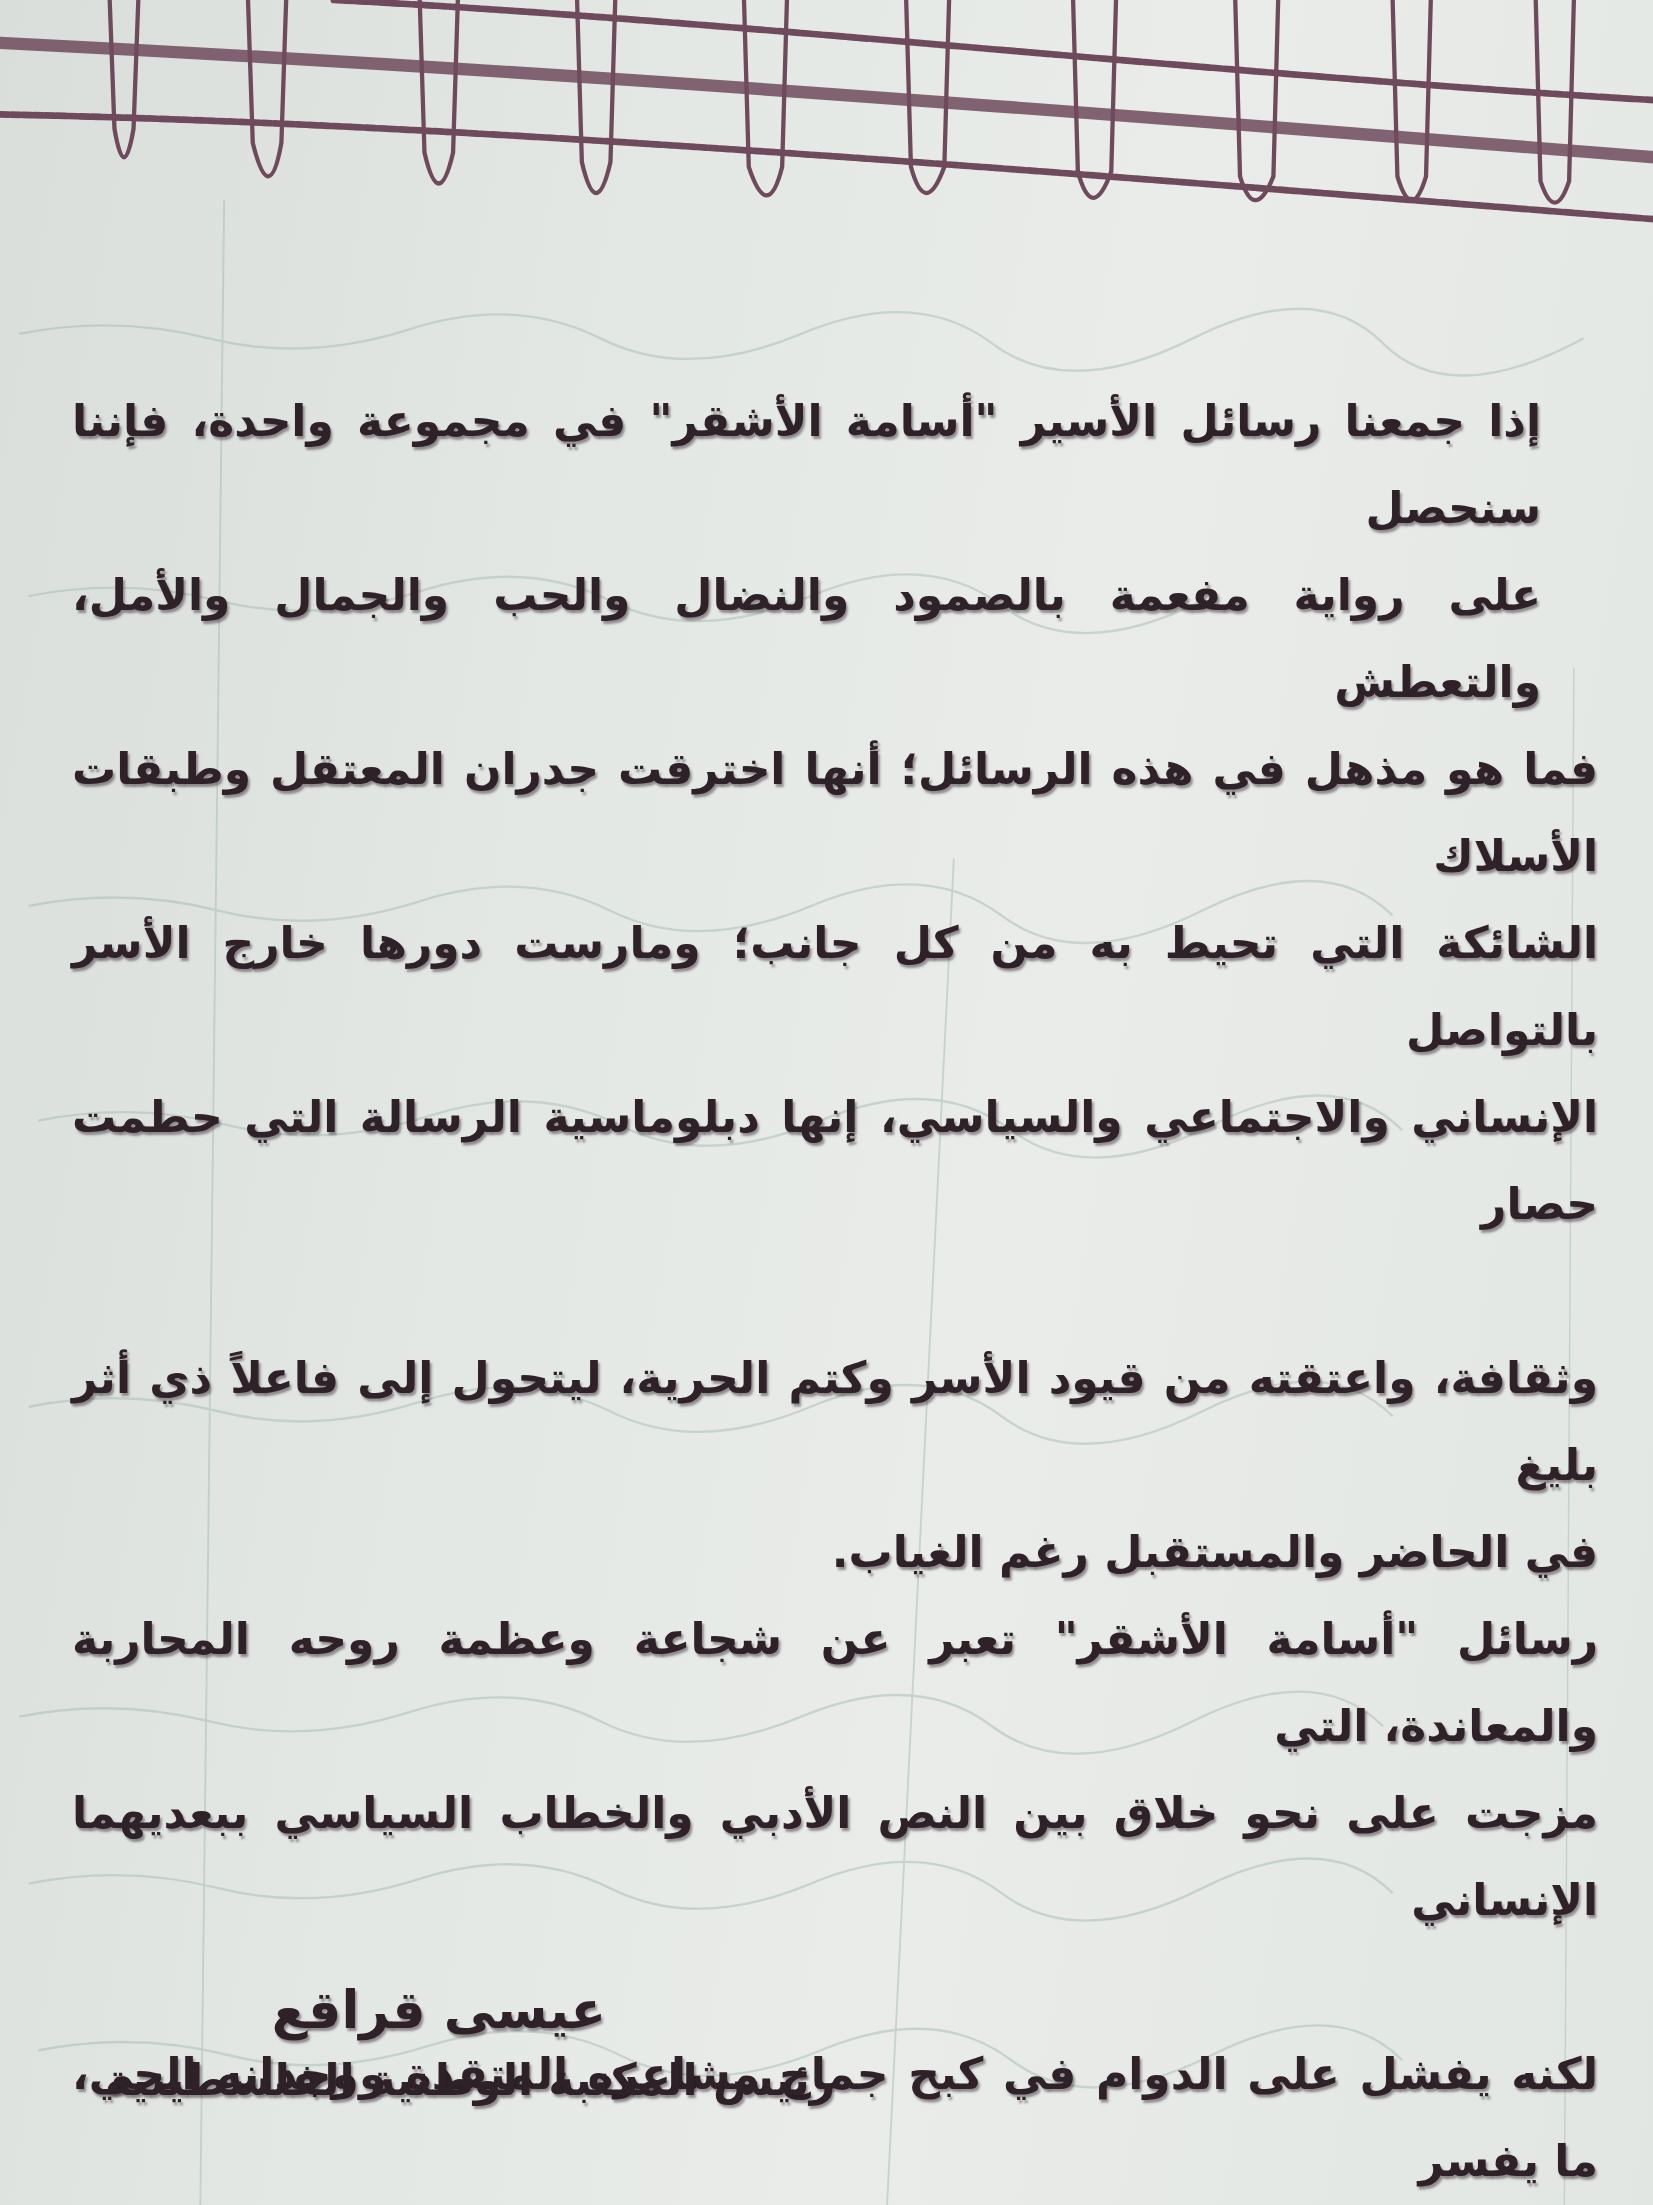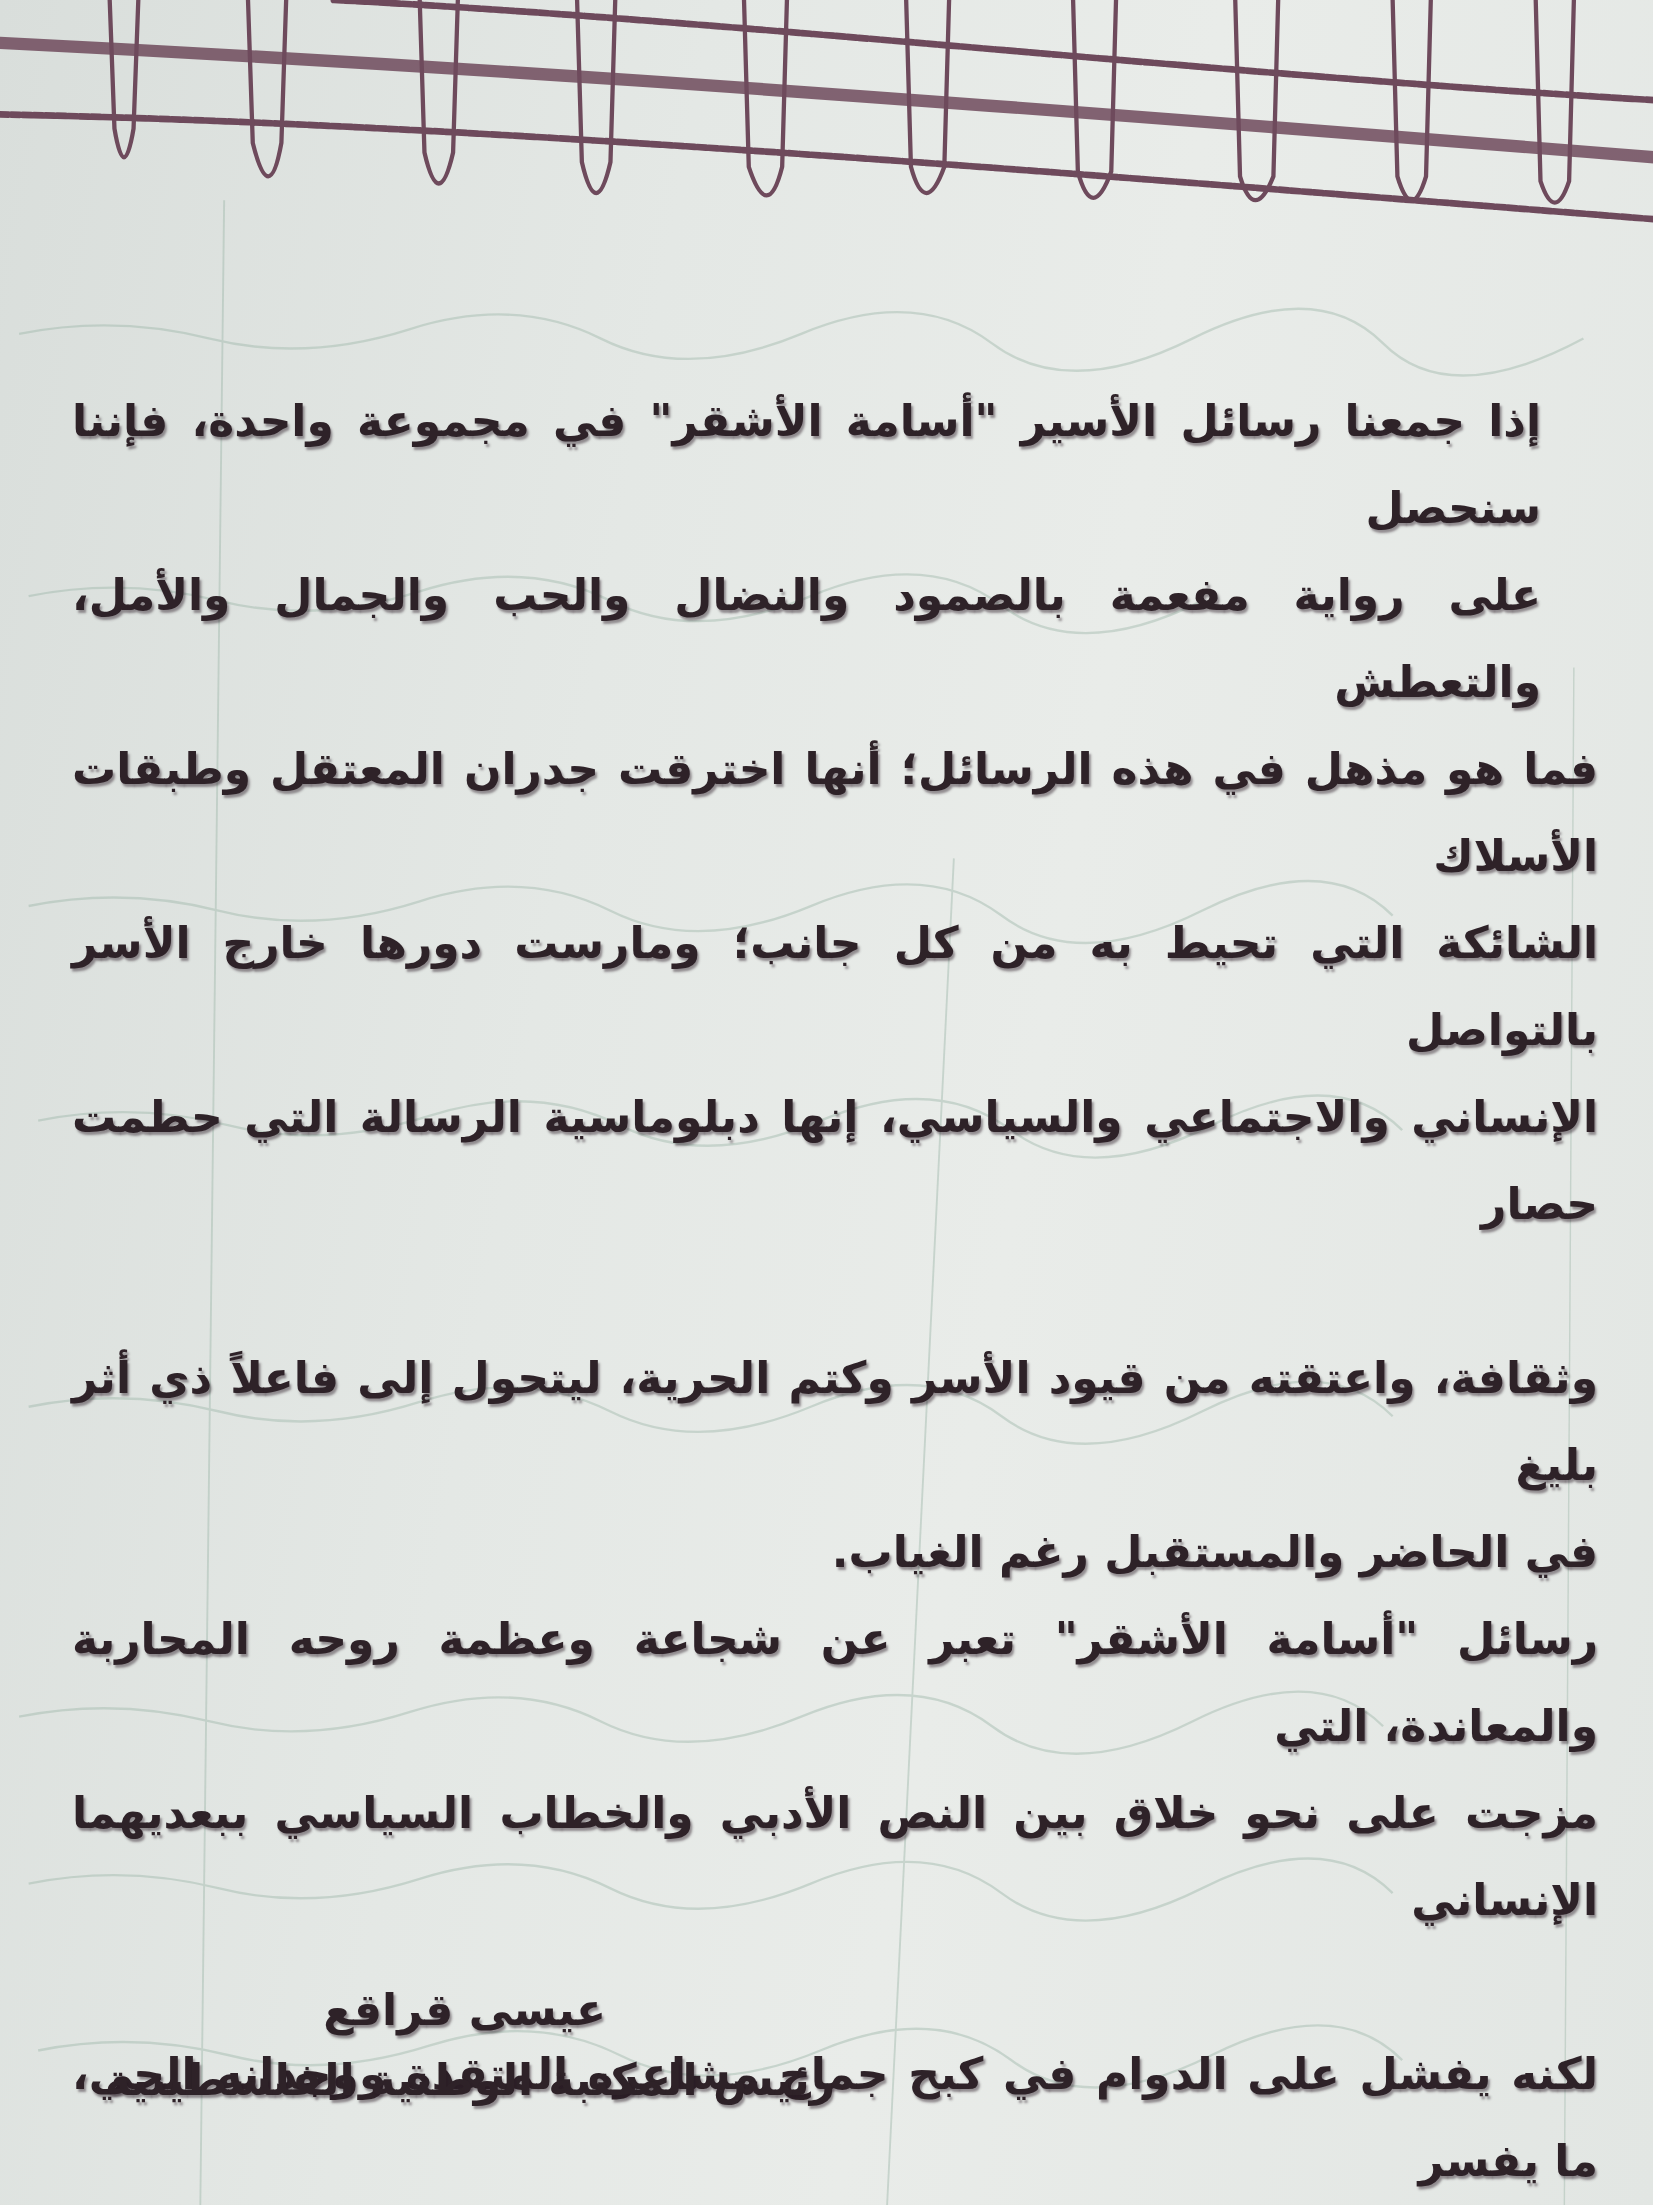--- a/index.html
+++ b/index.html
@@ -17,21 +17,21 @@
     direction:rtl; text-align:justify; text-align-last:right;
     color:#2e2228; font-weight:bold; font-size:44px; line-height:87px;
     text-shadow: 1.9px 2.9px 2.4px rgba(40,25,35,0.45);
   }
   .page-text p { margin:0; }
   .p-indent { padding-right:57px; }
   .signature {
     position:absolute; left:72px; top:1974px; width:763px; direction:rtl;
     color:#2e2228; font-weight:bold; text-shadow:1.9px 2.9px 2.4px rgba(40,25,35,0.45);
   }
-  .sig-name { font-size:44px; text-align:right; padding-right:229px; line-height:72px; }
+  .sig-name { font-size:52px; text-align:right; padding-right:229px; line-height:72px; }
   .sig-title { font-size:44px; line-height:67px; text-align:right; }
 </style>
 </head>
 <body>
 
 <div class="bg-handwriting">
   <svg viewBox="0 0 3468 4624" preserveAspectRatio="none">
     <g stroke="#9fb8ab" stroke-width="5" fill="none" opacity="0.45">
       <path d="M40 700 q200 -40 400 10 t420 -20 t400 20 t420 -10 t400 20 t420 -10 t400 10 t420 -10"></path>
       <path d="M60 1250 q200 -40 400 10 t420 -20 t400 20 t420 -10 t400 20 t420 -10"></path>

